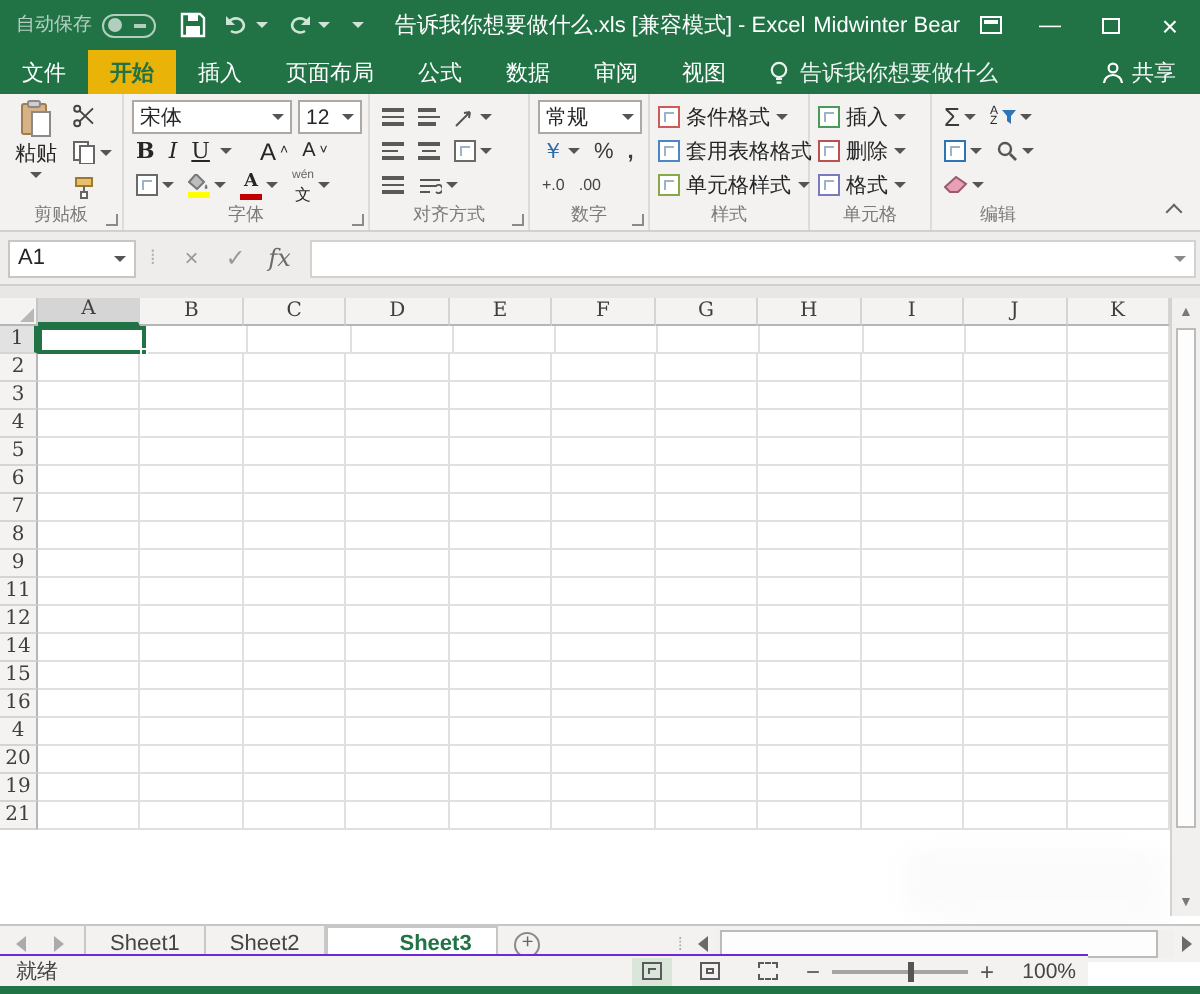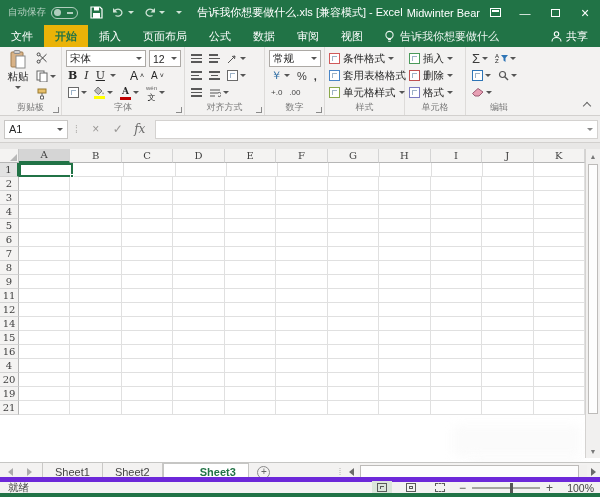--- a/index.html
+++ b/index.html
@@ -110,22 +110,22 @@
                  border-bottom:2px solid #217346;padding-left:36px; }
   .addsheet { width:30px; display:flex; align-items:center; justify-content:center; }
   .addsheet .circ { width:13px; height:13px; border:1px solid #8a8a8a; border-radius:50%;
                     display:flex; align-items:center; justify-content:center; font-size:10px; color:#666; line-height:1; }
   .hdots { display:flex; align-items:center; color:#b0aeac; font-size:9px; margin:0 4px 0 60px; }
   .hsbtn { width:13px; display:flex; align-items:center; justify-content:center; }
   .hstrack { flex:1; position:relative; background:#f1f0ef; margin:2px 0; }
   .hsthumb { position:absolute; top:0; bottom:0; left:2px; right:8px; background:#fdfdfd; border:1px solid #bdbbb9; }
 
   
-  .statusbar { position:absolute; top:477px; left:0; width:600px; height:16px; background:#f3f2f1;
-               border-top:5px solid #6d28d9; display:flex; align-items:center; font-size:10.5px; color:#444; }
+  .statusbar { position:absolute; top:477px; left:0; width:544px; height:16px; background:#f3f2f1;
+               border-top:1px solid #6d28d9; display:flex; align-items:center; font-size:10.5px; color:#444; }
   .ready { margin-left:8px; }
   .sb-right { position:absolute; right:6px; display:flex; align-items:center; gap:9px; }
   .viewbtn { width:20px; height:14px; display:flex; align-items:center; justify-content:center; }
   .viewbtn.on { background:#dbe6db; }
   .vicon { width:10px; height:9px; border:1px solid #5a5a5a; position:relative; }
   .vicon.grid::after { content:""; position:absolute; left:2px; right:2px; top:2px; bottom:2px;
                        border-left:1px solid #5a5a5a; border-top:1px solid #5a5a5a; }
   .vicon.pagein::after { content:""; position:absolute; inset:2px; border:1px solid #5a5a5a; }
   .zoomline { display:flex; align-items:center; gap:6px; }
   .zminus,.zplus { color:#555; font-size:12px; line-height:1; }

